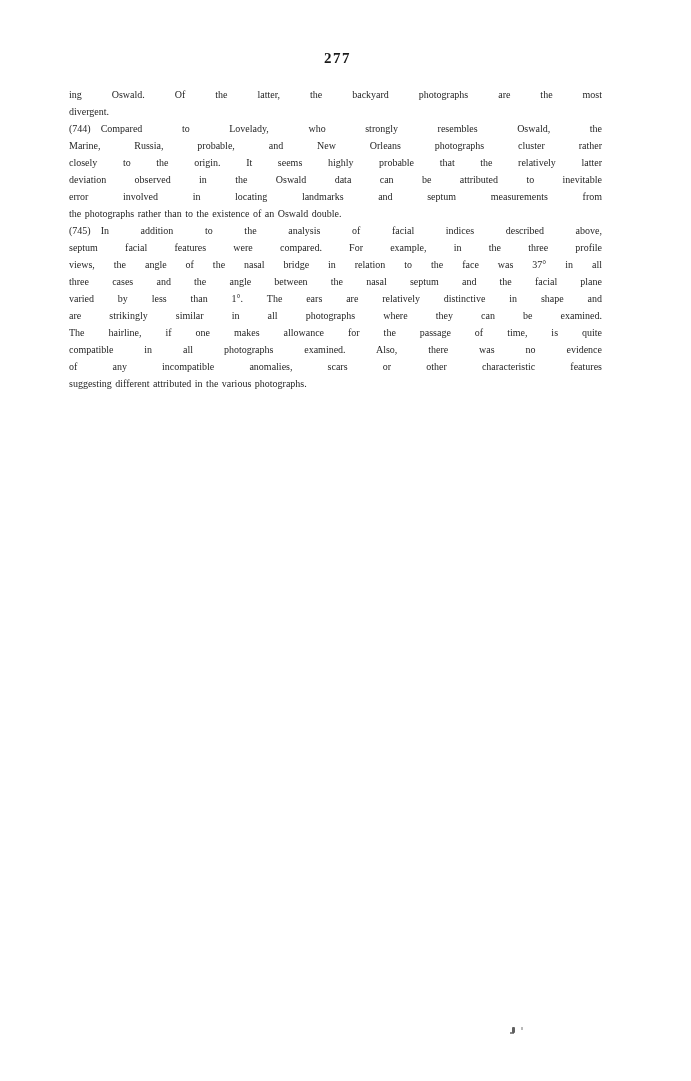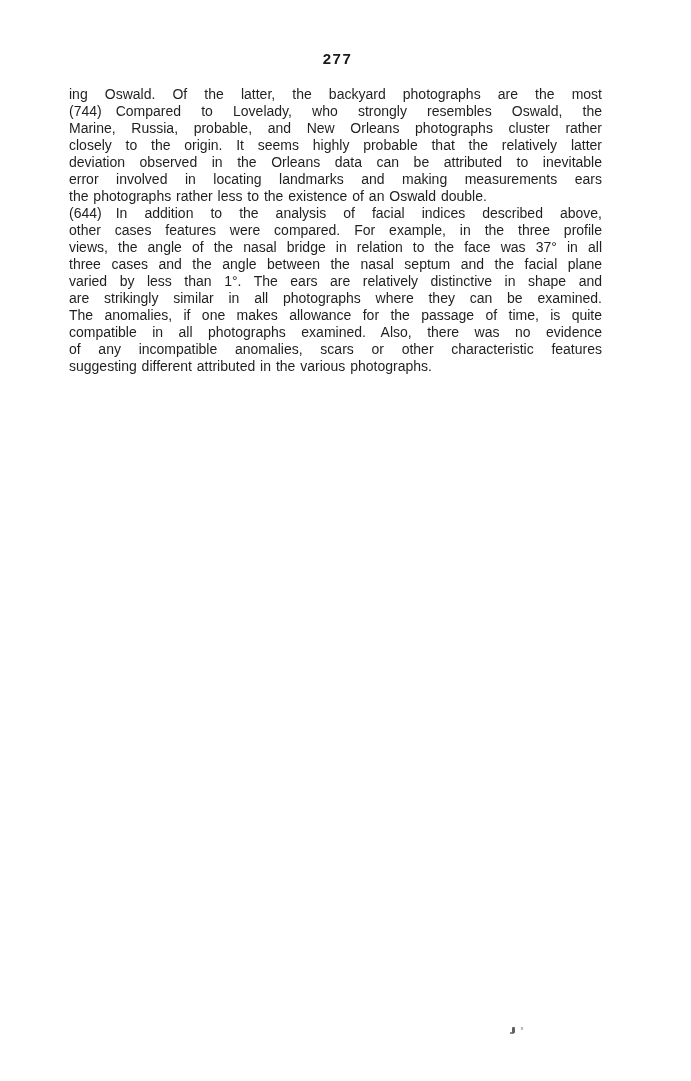--- a/index.html
+++ b/index.html
@@ -6,40 +6,40 @@
     margin: 0;
     padding: 0;
     background: #ffffff;
   }
   .page {
     position: relative;
     width: 681px;
     height: 1081px;
     background: #ffffff;
     overflow: hidden;
-    font-family: Liberation Sans, sans-serif;
+    font-family: Liberation Serif, serif;
     color: #1e1e1e;
   }
   .page-number {
     position: absolute;
     top: 50px;
     left: 0;
     width: 675px;
     text-align: center;
     font-size: 15px;
     font-weight: bold;
     letter-spacing: 1.5px;
     color: #1a1a1a;
   }
   .text-block {
     position: absolute;
     left: 69px;
     top: 86px;
     width: 533px;
-    font-size: 14px;
+    font-size: 10px;
     line-height: 17px;
     color: #1f1f1f;
   }
   .text-block .line {
     height: 17px;
     overflow: hidden;
     text-align: justify;
     text-align-last: justify;
     text-justify: inter-word;
     word-spacing: 1px;
@@ -86,33 +86,34 @@
 </style>
 </head>
 <body>
 
 <div class="page">
 
   <div class="page-number">277</div>
 
   <div class="text-block">
       <div class="line">ing Oswald. Of the latter, the backyard photographs are the most</div>
+      <div class="line last">divergent.</div>
       <div class="line">(744) Compared to Lovelady, who strongly resembles Oswald, the</div>
       <div class="line">Marine, Russia, probable, and New Orleans photographs cluster rather</div>
       <div class="line">closely to the origin. It seems highly probable that the relatively latter</div>
-      <div class="line">deviation observed in the Orleans data can be attributed to inevitable</div>
-      <div class="line">error involved in locating landmarks and making measurements ears</div>
-      <div class="line last">the photographs rather less to the existence of an Oswald double.</div>
-      <div class="line">(644) In addition to the analysis of facial indices described above,</div>
-      <div class="line">other cases features were compared. For example, in the three profile</div>
+      <div class="line">deviation observed in the Oswald data can be attributed to inevitable</div>
+      <div class="line">error involved in locating landmarks and septum measurements from</div>
+      <div class="line last">the photographs rather than to the existence of an Oswald double.</div>
+      <div class="line">(745) In addition to the analysis of facial indices described above,</div>
+      <div class="line">septum facial features were compared. For example, in the three profile</div>
       <div class="line">views, the angle of the nasal bridge in relation to the face was 37° in all</div>
       <div class="line">three cases and the angle between the nasal septum and the facial plane</div>
       <div class="line">varied by less than 1°. The ears are relatively distinctive in shape and</div>
       <div class="line">are strikingly similar in all photographs where they can be examined.</div>
-      <div class="line">The anomalies, if one makes allowance for the passage of time, is quite</div>
+      <div class="line">The hairline, if one makes allowance for the passage of time, is quite</div>
       <div class="line">compatible in all photographs examined. Also, there was no evidence</div>
       <div class="line">of any incompatible anomalies, scars or other characteristic features</div>
       <div class="line last">suggesting different attributed in the various photographs.</div>
     </div>
 
   <div class="smudge">
     <span class="speck-a"></span>
     <span class="speck-b"></span>
     <span class="speck-c"></span>
   </div>

